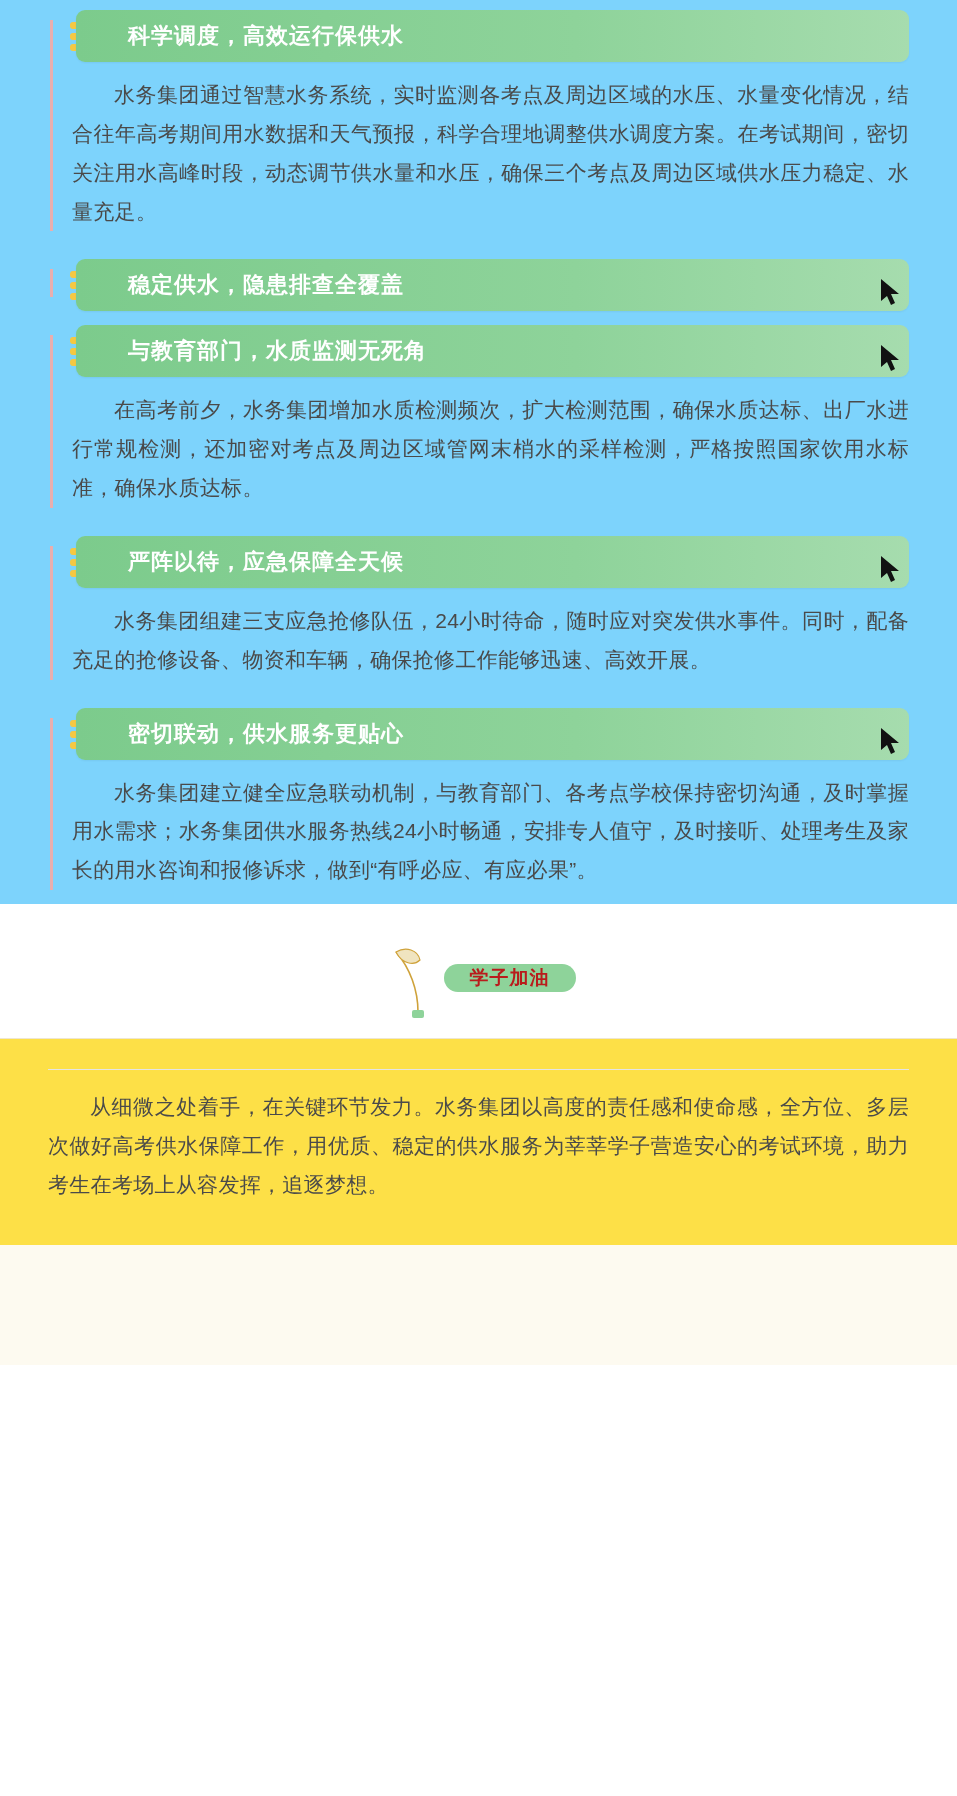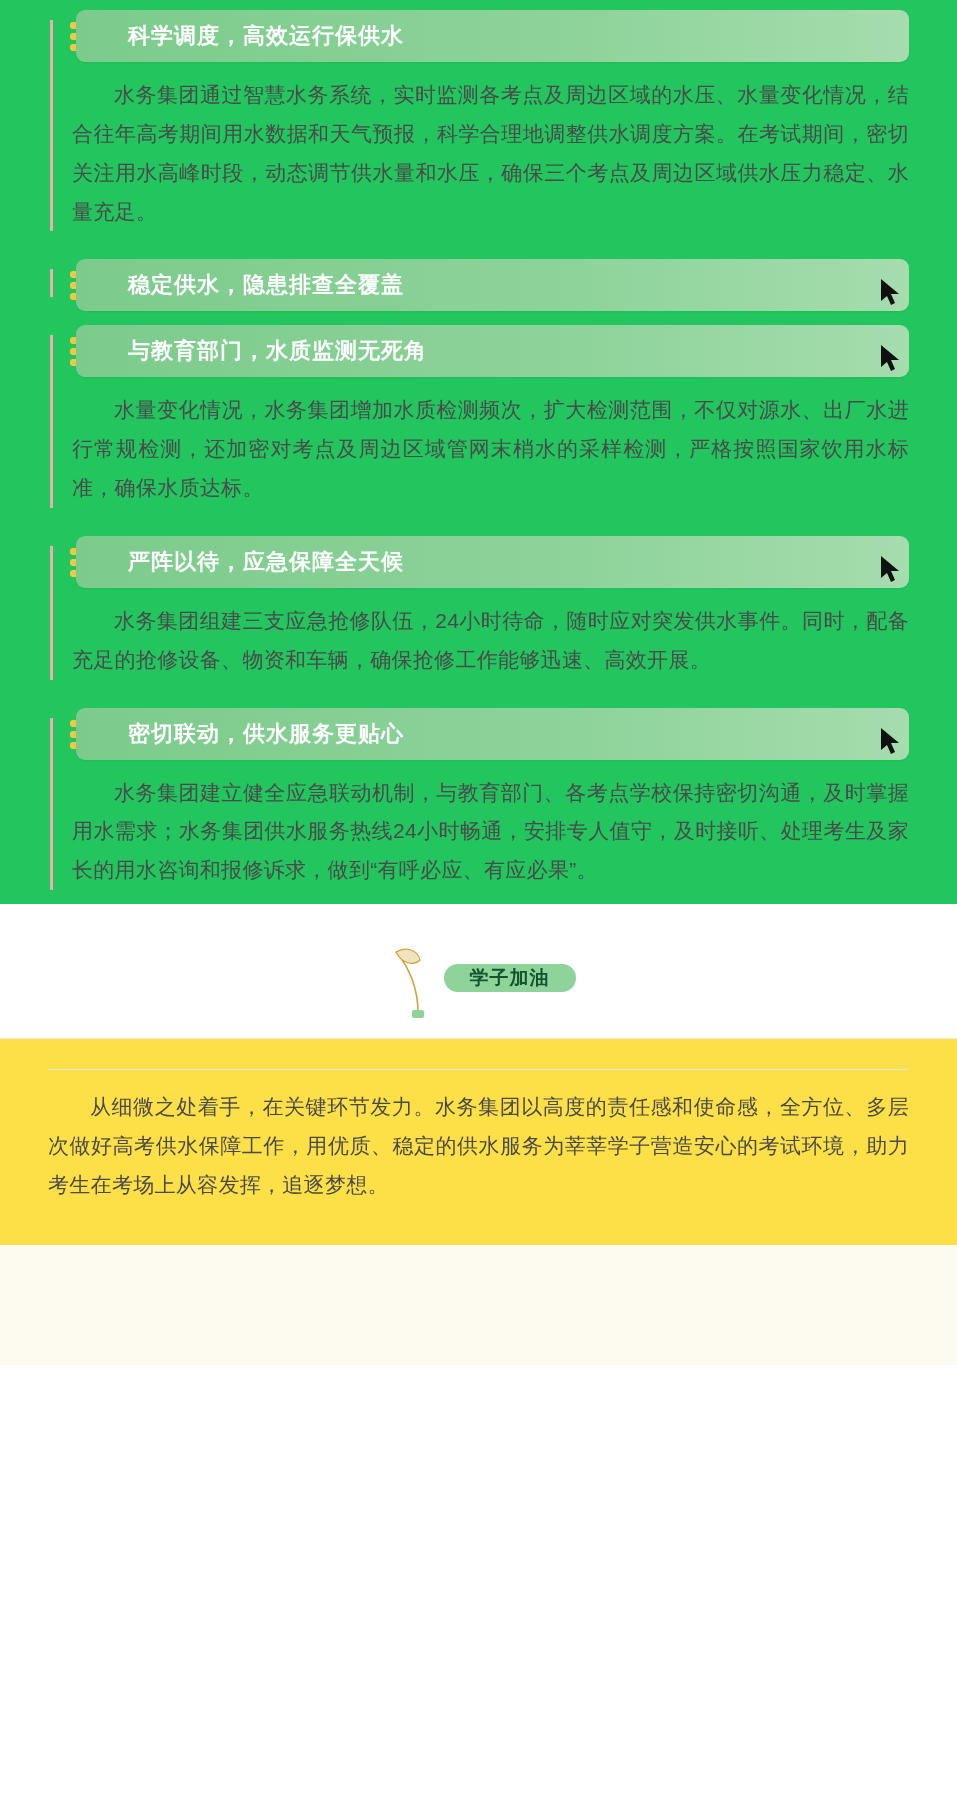--- a/index.html
+++ b/index.html
@@ -27,21 +27,21 @@
   .body-text {
     font-size: 21px;
     line-height: 1.85;
     color: #4a4a4a;
     text-align: justify;
     text-indent: 2em;
     margin: 0;
     letter-spacing: 0.3px;
   }
   .sections {
-    background: #22c55e;
+    background: #7dd3fc;
     padding: 10px 0 0 0;
   }
   .section {
     position: relative;
     margin: 0 0 14px 0;
     padding: 0 48px 0 54px;
     box-sizing: border-box;
   }
   .section::before {
     content: "";
@@ -112,21 +112,21 @@
   .cheer-area {
     position: relative;
     height: 120px;
     background: #ffffff;
     display: flex;
     align-items: center;
     justify-content: center;
   }
   .cheer-pill {
     background: #8ed39a;
-    color: #14532d;
+    color: #b91c1c;
     font-size: 19px;
     font-weight: bold;
     border-radius: 18px;
     padding: 1px 26px;
     letter-spacing: 1px;
     margin-left: 62px;
     font-family: Liberation Serif, serif;
   }
   .sprout {
     position: absolute;
@@ -200,21 +200,21 @@
         </div>
         <div class="head-bar">
           <span class="head-title">与教育部门，水质监测无死角</span>
           <span class="cursor">
             <svg width="22" height="30" viewBox="0 0 22 30" xmlns="http://www.w3.org/2000/svg">
               <polygon points="0,0 0,22 6,17 10,26 14,24 10,15 18,15" fill="#111111"></polygon>
             </svg>
           </span>
         </div>
       </div>
-      <p class="section-body">水量变化情况，水务集团增加水质检测频次，扩大检测范围，不仅对源水、出厂水进行常规检测，还加密对考点及周边区域管网末梢水的采样检测，严格按照国家饮用水标准，确保水质达标。</p>
+      <p class="section-body">在高考前夕，水务集团增加水质检测频次，扩大检测范围，确保水质达标、出厂水进行常规检测，还加密对考点及周边区域管网末梢水的采样检测，严格按照国家饮用水标准，确保水质达标。</p>
     </div>
 
     <div class="section">
       <div class="head-wrap">
         <div class="bars-icon">
           <span></span>
             <span></span>
             <span></span>
         </div>
         <div class="head-bar">

